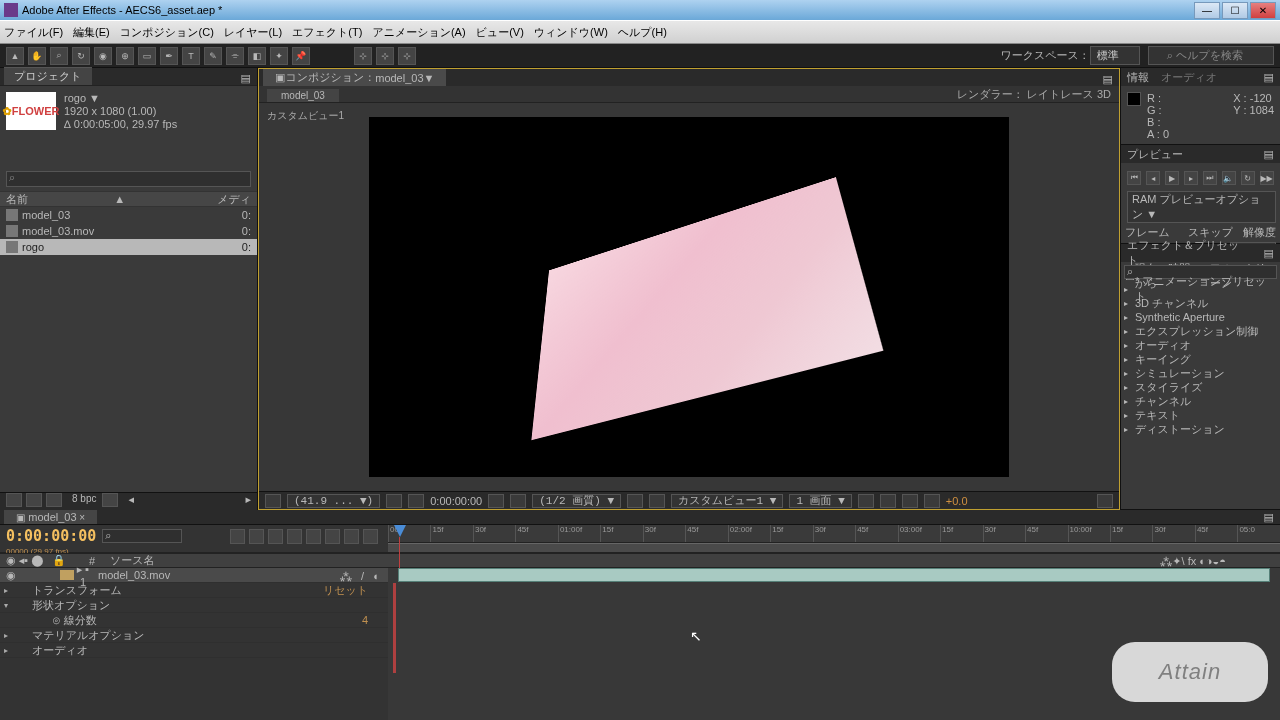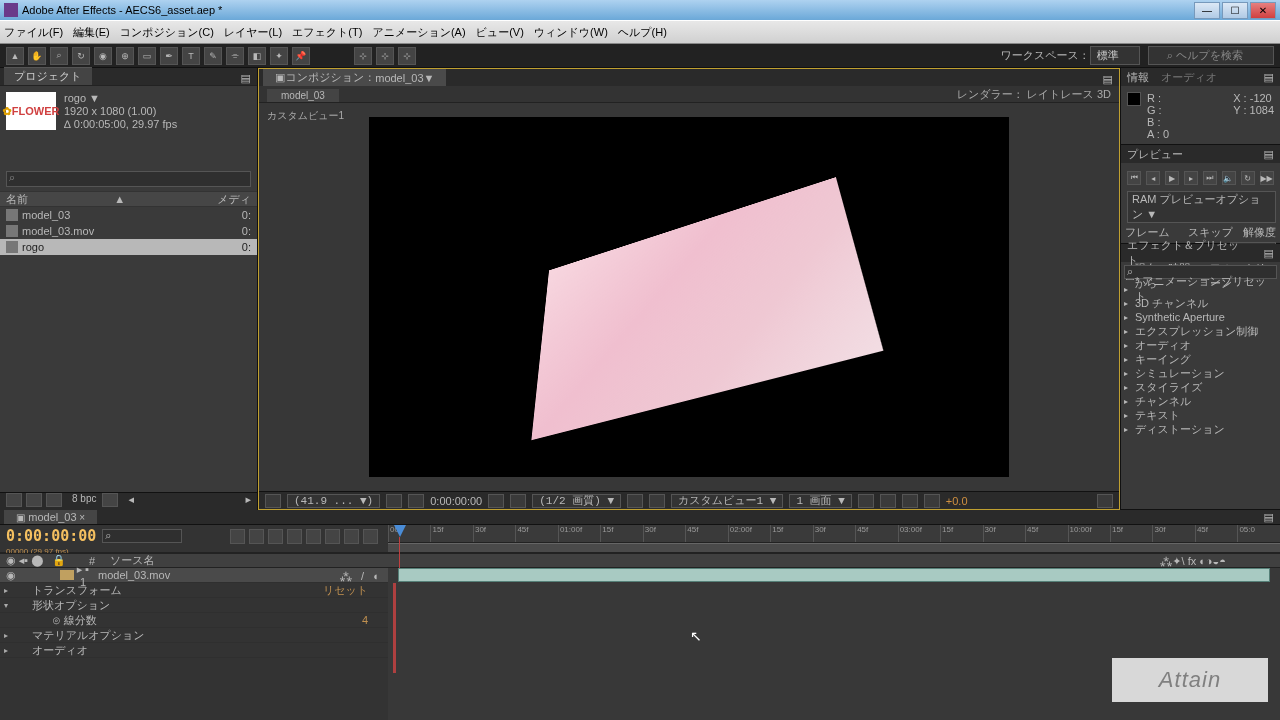--- a/index.html
+++ b/index.html
@@ -118,21 +118,21 @@
 .lrow { height:15px; display:flex; align-items:center; font-size:10px; border-bottom:1px solid #2f2f2f; }
 .lrow.layer { background:#4a4a4a; }
 .lrow .toggle { width:12px; text-align:center; font-size:8px; color:#aaa; }
 .lrow .ind { padding-left:20px; }
 .lrow .ind2 { padding-left:40px; }
 .lrow .val { margin-left:auto; color:#c09050; padding-right:20px; }
 .layer-bar { position:absolute; left:10px; right:10px; top:0; height:14px; background:#a8cac2; border:1px solid #568078; }
 .key-marks { position:absolute; left:5px; width:3px; background:#ae4040; }
 
 
-.watermark { position:absolute; right:12px; bottom:18px; width:156px; height:44px; background:#d8d8d8; display:flex; align-items:center; justify-content:center; font-size:22px; font-style:italic; color:#808080; letter-spacing:1px; }
+.watermark { position:absolute; right:12px; bottom:18px; width:156px; height:60px; background:#d8d8d8; display:flex; align-items:center; justify-content:center; font-size:22px; font-style:italic; color:#808080; letter-spacing:1px;border-radius:23px; }
 
 
 .cursor { position:absolute; left:690px; top:628px; font-size:14px; color:#fff; }
 </style>
 </head>
 <body>
 
 <div class="titlebar">
   <span class="icon"></span>
   <span>Adobe After Effects - AECS6_asset.aep *</span>

